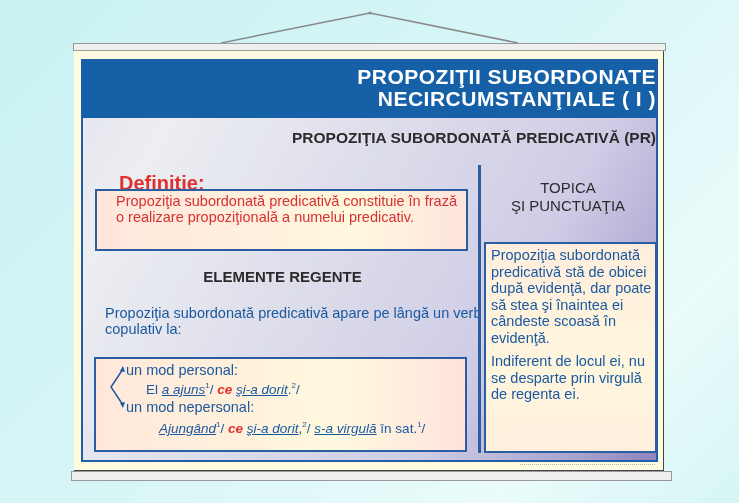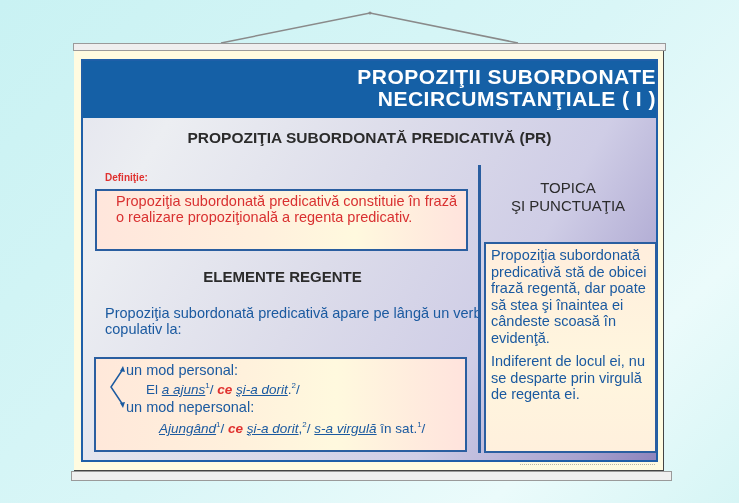--- a/index.html
+++ b/index.html
@@ -10,22 +10,22 @@
   }
   .string { position:absolute; left:0; top:0; }
   .rod-top { position:absolute; left:73px; top:43px; width:593px; height:8px; background:#efefef; border:1px solid #9a9a9a; box-sizing:border-box; }
   .poster { position:absolute; left:74px; top:51px; width:590px; height:420px; background:#fffbe0; border-right:1px solid #444; border-bottom:1px solid #444; box-sizing:border-box; }
   .rod-bottom { position:absolute; left:71px; top:471px; width:601px; height:10px; background:#efefef; border:1px solid #9a9a9a; box-sizing:border-box; }
   .frame { position:absolute; left:81px; top:59px; width:577px; height:403px; border:2px solid #1f5fa8; box-sizing:border-box;
     background: linear-gradient(120deg, #e4e5ee 0%, #eceef2 15%, #dcdcea 45%, #cfcde6 70%, #a9a3cf 90%, #8d84bd 100%); }
   .header { position:absolute; left:0; top:0; width:100%; height:57px; background:#1560a6; color:#fff; text-align:right; font-weight:bold; }
   .header .line { font-size:21px; line-height:22px; letter-spacing:0.5px; }
   .header .line1 { padding-top:5px; }
-  .subtitle { position:absolute; left:0; top:68px; width:100%; text-align:center; font-weight:bold; color:#2b2b2b; font-size:15.5px; }
-  .def-label { position:absolute; left:22px; top:111px; color:#e0312f; font-weight:bold; font-size:10px; }
+  .subtitle { position:absolute; left:0; top:68px; width:100%; text-align:right; font-weight:bold; color:#2b2b2b; font-size:15.5px; }
+  .def-label { position:absolute; left:36px; top:111px; color:#e0312f; font-weight:bold; font-size:20px; }
   .def-box { position:absolute; left:12px; top:128px; width:373px; height:62px; border:2px solid #2a5ea0; box-sizing:border-box;
     background: linear-gradient(90deg, #ffe6dc 0%, #fff0dd 45%, #fff9de 70%, #ffe3dd 100%);
     color:#d93131; font-size:14.5px; line-height:16px; padding:2px 0 0 19px; }
   .elem-title { position:absolute; left:0; top:207px; width:399px; text-align:center; font-weight:bold; color:#2b2b2b; font-size:15px; }
   .elem-text { position:absolute; left:22px; top:244px; width:380px; color:#1b5aa0; font-size:14.5px; line-height:16px; }
   .modes-box { position:absolute; left:11px; top:296px; width:373px; height:95px; border:2px solid #2a5ea0; box-sizing:border-box;
     background: linear-gradient(90deg, #ffe8da 0%, #fff1dc 40%, #fff9de 65%, #ffe3dd 100%);
     color:#1b5aa0; font-size:14.5px;text-align:center; }
   .mode { position:absolute; left:30px; }
   .mode1 { top:3px; }
@@ -60,21 +60,21 @@
 <div class="frame">
   <div class="header">
     <div class="line line1">PROPOZIŢII SUBORDONATE</div>
     <div class="line">NECIRCUMSTANŢIALE ( I )</div>
   </div>
 
   <div class="subtitle">PROPOZIŢIA SUBORDONATĂ PREDICATIVĂ (PR)</div>
 
   <div class="def-label">Definiţie:</div>
   <div class="def-box">
-    <span>Propoziţia subordonată predicativă constituie în frază o realizare propoziţională a regenta predicativ.</span>
+    <span>Propoziţia subordonată predicativă constituie în frază o realizare propoziţională a numelui predicativ.</span>
   </div>
 
   <div class="elem-title">ELEMENTE REGENTE</div>
   <div class="elem-text">Propoziţia subordonată predicativă apare pe lângă un verb copulativ la:</div>
 
   <div class="modes-box">
     <svg class="bracket" width="24" height="50">
       <polyline points="18,6 6,24 18,42" fill="none" stroke="#1b5aa0" stroke-width="1.5"></polyline>
       <polygon points="18,3 20,9 15,8" fill="#1b5aa0"></polygon>
       <polygon points="18,45 20,39 15,40" fill="#1b5aa0"></polygon>
@@ -90,20 +90,20 @@
   </div>
 
   <div class="divider"></div>
 
   <div class="topica">
     <div>TOPICA</div>
     <div>ŞI PUNCTUAŢIA</div>
   </div>
 
   <div class="right-box">
-    <p>Propoziţia subordonată predicativă stă de obicei frază regentă, dar poate să stea şi înaintea ei cândeste scoasă în evidenţă.</p>
+    <p>Propoziţia subordonată predicativă stă de obicei după evidenţă, dar poate să stea şi înaintea ei cândeste scoasă în evidenţă.</p>
     <p>Indiferent de locul ei, nu se desparte prin virgulă de regenta ei.</p>
   </div>
 </div>
 
 <div class="footnote"></div>
 
 <div class="rod-bottom"></div>
 
 </body></html>

